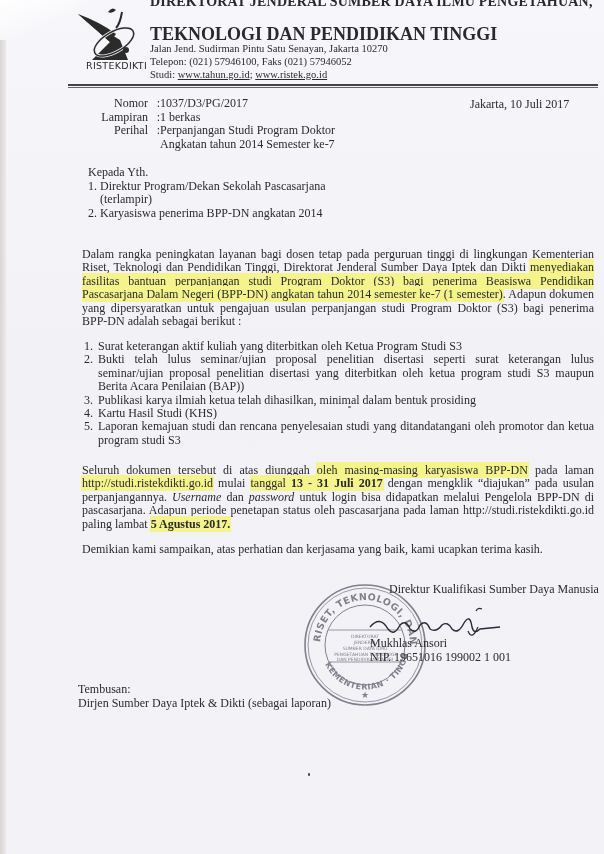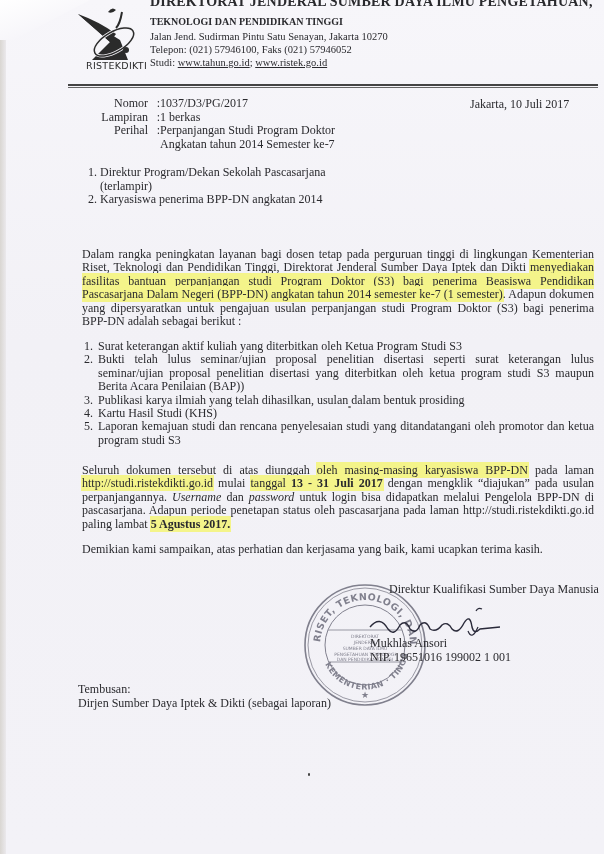--- a/index.html
+++ b/index.html
@@ -62,23 +62,23 @@
       letter-spacing: 0.2px;
       margin-top: -2px;
       white-space: nowrap;
       line-height: 18px;
       height: 14px;
       overflow: hidden;
     }
     .head .l1 span { display:inline-block; transform: translateY(-5px); }
     .head .l2 {
       font-weight: bold;
-      font-size: 10px;
+      font-size: 18px;
       line-height: 16px;
-      margin-top: 2px;
+      margin-top: 14px;
     }
     .head .l3, .head .l4, .head .l5 {
       font-size: 10.5px;
       line-height: 13px;
     }
     .head .l5 a, .head .l5 span.link {
       text-decoration: underline;
       color: #2a2a2e;
     }
     .rule1 {
@@ -235,20 +235,21 @@
     </div>
     <div class="row">
       <span class="lbl"></span>
       <span class="colon"></span>
       <span class="val">Angkatan tahun 2014 Semester ke-7</span>
     </div>
   </div>
   <div class="date">Jakarta, 10 Juli 2017</div>
 
   <div class="addr">
+    <div>Kepada Yth.</div>
     <div class="item">
       <span class="num">1.</span>
       <span>Direktur Program/Dekan Sekolah Pascasarjana</span>
     </div>
     <div class="item">
       <span class="num"></span>
       <span>(terlampir)</span>
     </div>
     <div class="item">
       <span class="num">2.</span>
@@ -262,21 +263,21 @@
     <div class="item">
       <span class="num">1.</span>
       <span class="txt">Surat keterangan aktif kuliah yang diterbitkan oleh Ketua Program Studi S3</span>
     </div>
     <div class="item">
       <span class="num">2.</span>
       <span class="txt">Bukti telah lulus seminar/ujian proposal penelitian disertasi seperti surat keterangan lulus seminar/ujian proposal penelitian disertasi yang diterbitkan oleh ketua program studi S3 maupun Berita Acara Penilaian (BAP))</span>
     </div>
     <div class="item">
       <span class="num">3.</span>
-      <span class="txt">Publikasi karya ilmiah yang telah dihasilkan, usulan dalam bentuk prosiding</span>
+      <span class="txt">Publikasi karya ilmiah ketua telah dihasilkan, minimal dalam bentuk prosiding</span>
     </div>
     <div class="item">
       <span class="num">4.</span>
       <span class="txt">Kartu Hasil Studi (KHS)</span>
     </div>
     <div class="item">
       <span class="num">5.</span>
       <span class="txt">Laporan kemajuan studi dan rencana penyelesaian studi yang ditandatangani oleh promotor dan ketua program studi S3</span>
     </div>
   </div>

